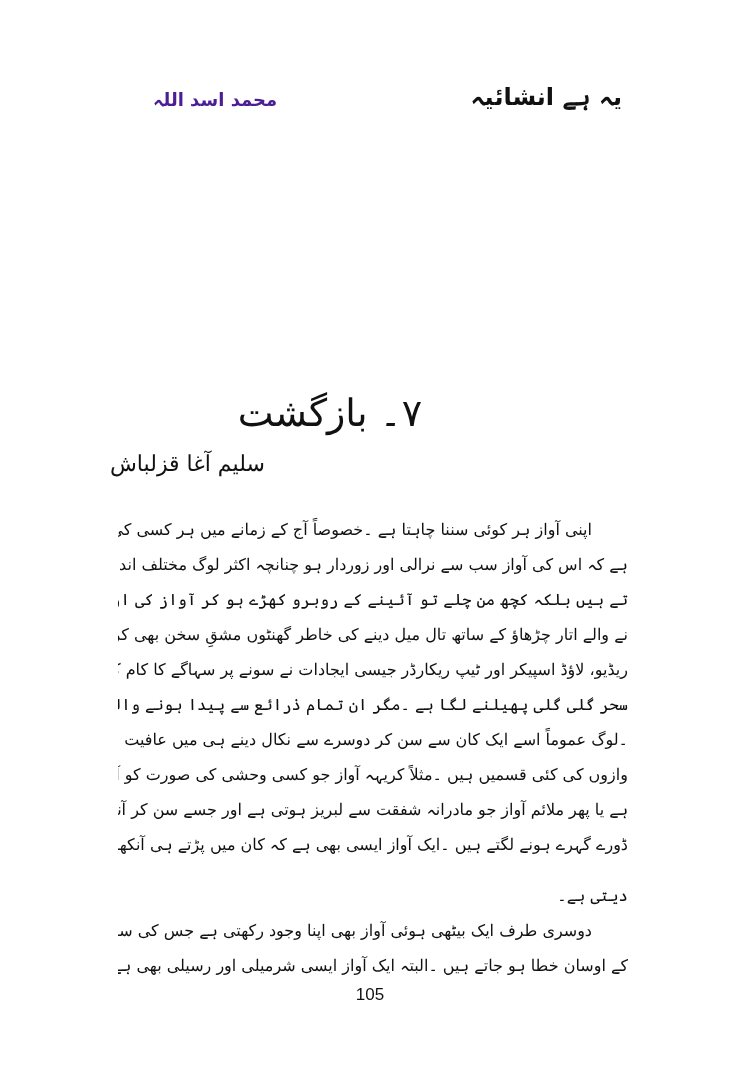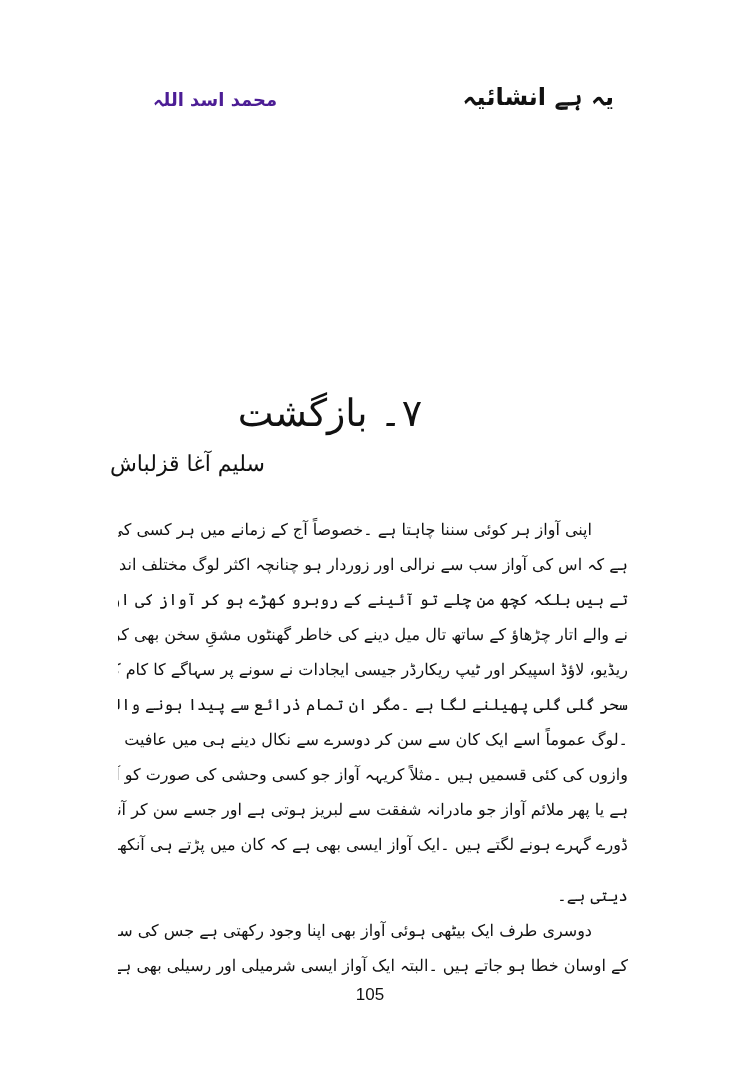--- a/index.html
+++ b/index.html
@@ -24,21 +24,21 @@
     .running-header {
       position: absolute;
       top: 82px;
       left: 118px;
       width: 508px;
       height: 36px;
       direction: rtl;
     }
     .header-book-title {
       position: absolute;
-      right: 12px;
+      right: 4px;
       top: 0;
       font-family: "DejaVu Sans", sans-serif;
       font-weight: bold;
       font-size: 24px;
       line-height: 30px;
       color: #111;
     }
     .header-author {
       position: absolute;
       left: 0;

